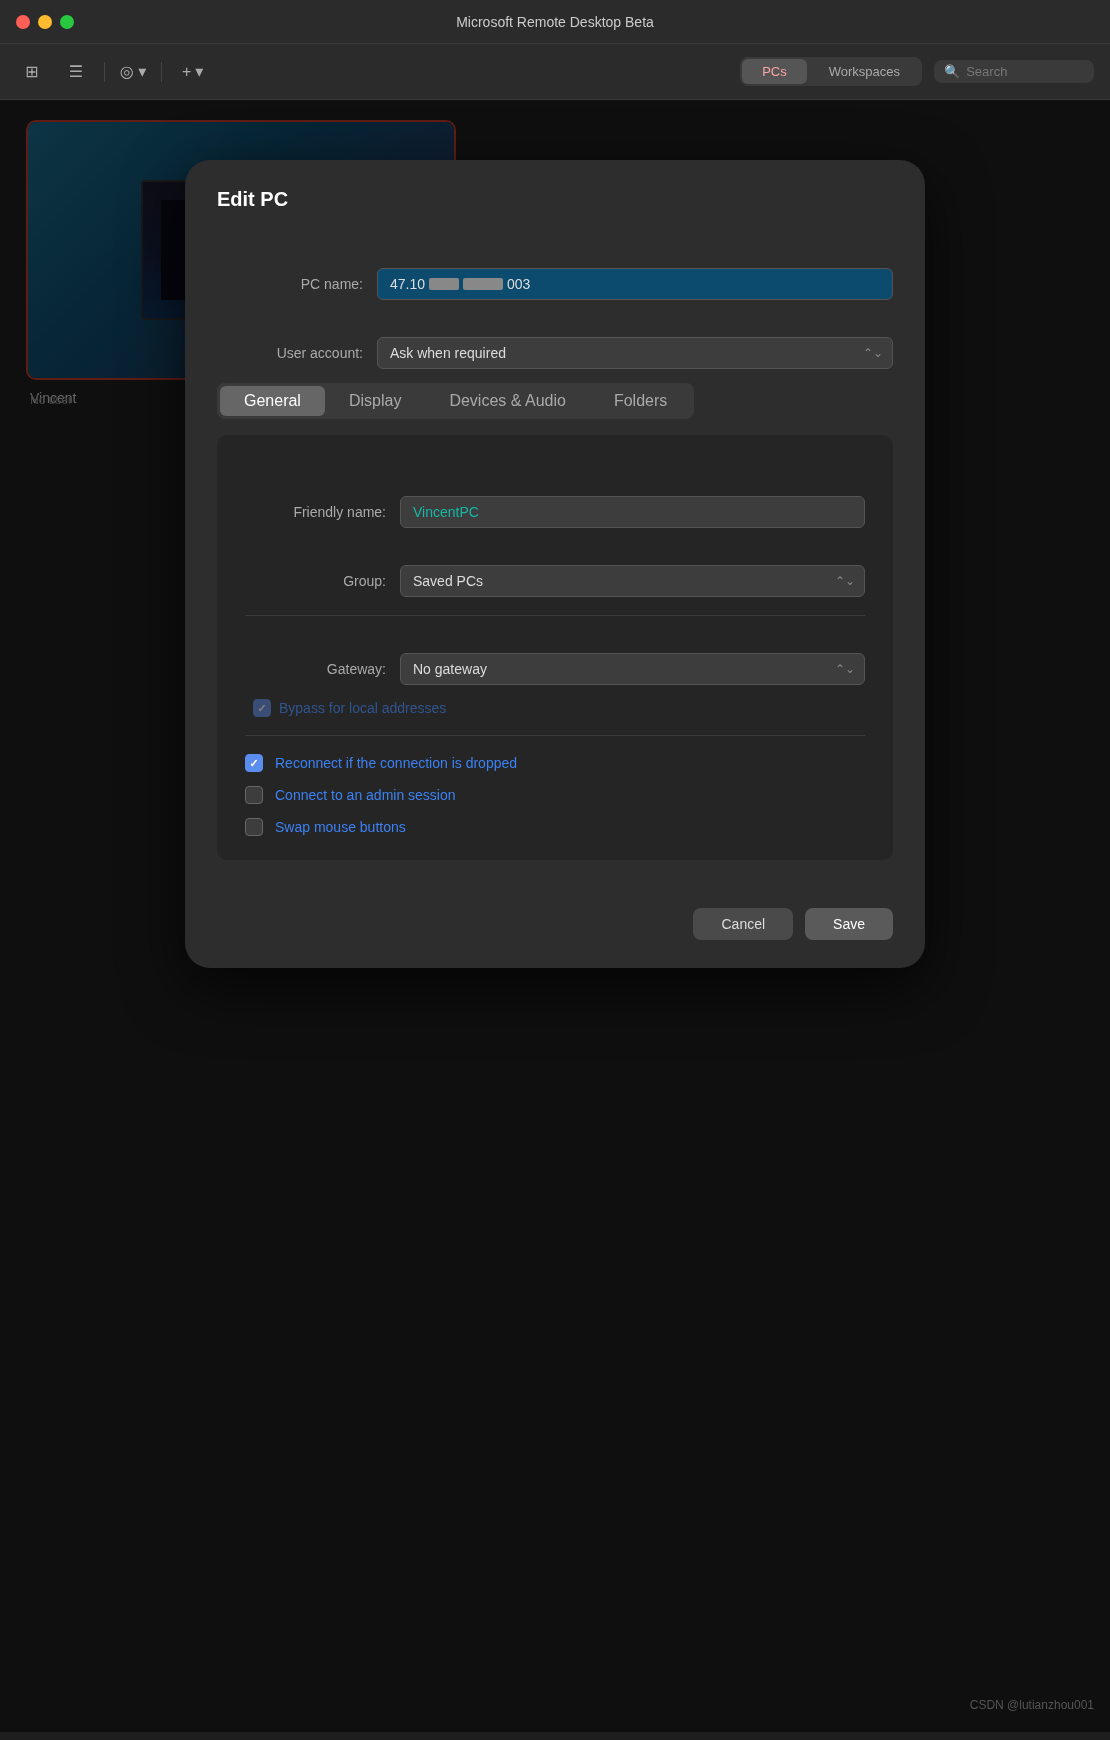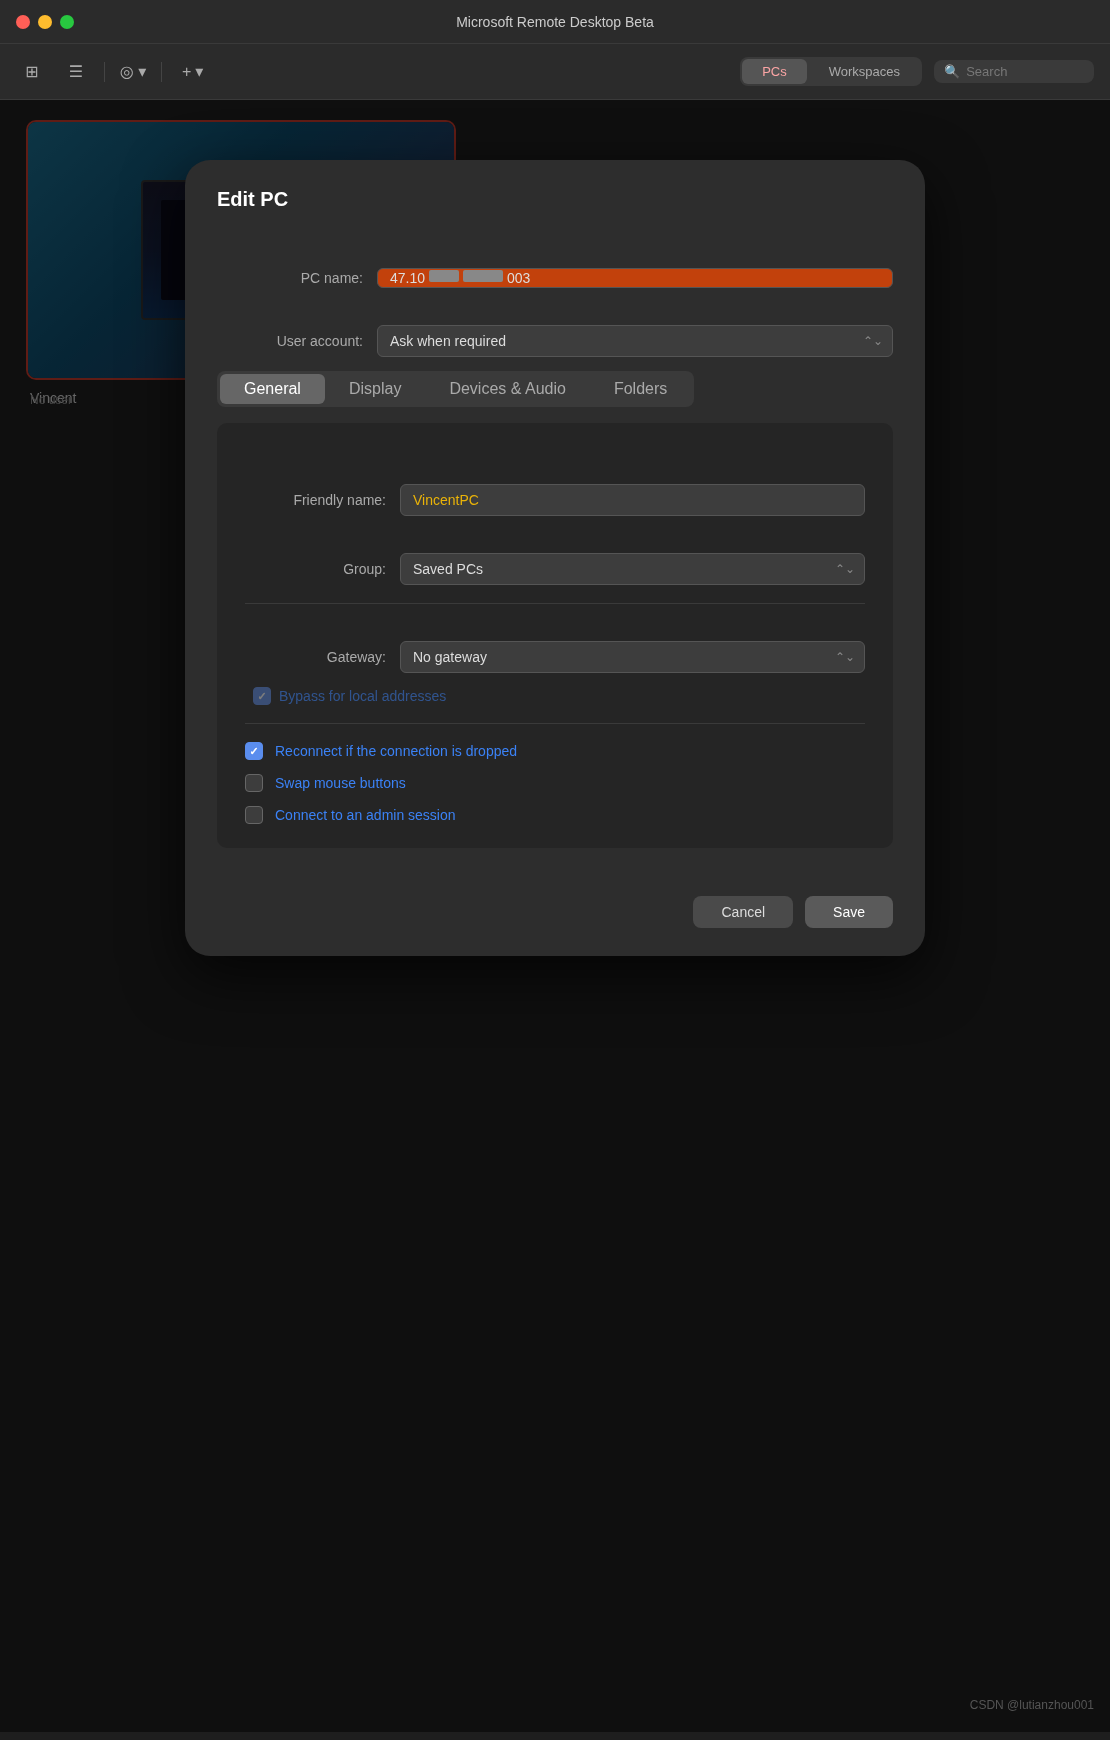--- a/index.html
+++ b/index.html
@@ -235,21 +235,21 @@
       font-size: 14px;
       padding-right: 14px;
       flex-shrink: 0;
     }
     .form-control-text {
       flex: 1;
       background: #3d3d3d;
       border: 1px solid #555;
       border-radius: 6px;
       padding: 7px 12px;
-      color: #eab308;
+      color: #14b8a6;
       font-size: 14px;
       outline: none;
     }
     .select-wrapper {
       flex: 1;
       position: relative;
     }
     .select-wrapper select {
       width: 100%;
       background: #3d3d3d;
@@ -414,25 +414,26 @@
       position: absolute;
       bottom: 20px;
       right: 16px;
       color: #555;
       font-size: 12px;
     }
 
     
     .pc-name-field {
       display: flex;
+      align-items: center;
       flex: 1;
-      background: #c2410c;
+      background: #0c4a6e;
       border: 1px solid #555;
       border-radius: 6px;
-      padding: 1px 12px;
+      padding: 7px 12px;
       color: #ddd;
       font-size: 14px;
       gap: 4px;
     }
     .redact-block {
       display: inline-block;
       background: #888;
       height: 12px;
       border-radius: 2px;
     }
@@ -559,25 +560,25 @@
           </div>
 
           <div class="section-divider"></div>
 
           <div class="checkbox-row">
             <div class="custom-checkbox checked"></div>
             <span class="checkbox-label">Reconnect if the connection is dropped</span>
           </div>
           <div class="checkbox-row">
             <div class="custom-checkbox"></div>
-            <span class="checkbox-label">Swap mouse buttons</span>
+            <span class="checkbox-label">Connect to an admin session</span>
           </div>
           <div class="checkbox-row">
             <div class="custom-checkbox"></div>
-            <span class="checkbox-label">Connect to an admin session</span>
+            <span class="checkbox-label">Swap mouse buttons</span>
           </div>
 
         </div>
       </div>
 
       <div class="modal-footer">
         <button class="btn-cancel">Cancel</button>
         <button class="btn-save">Save</button>
       </div>
 

